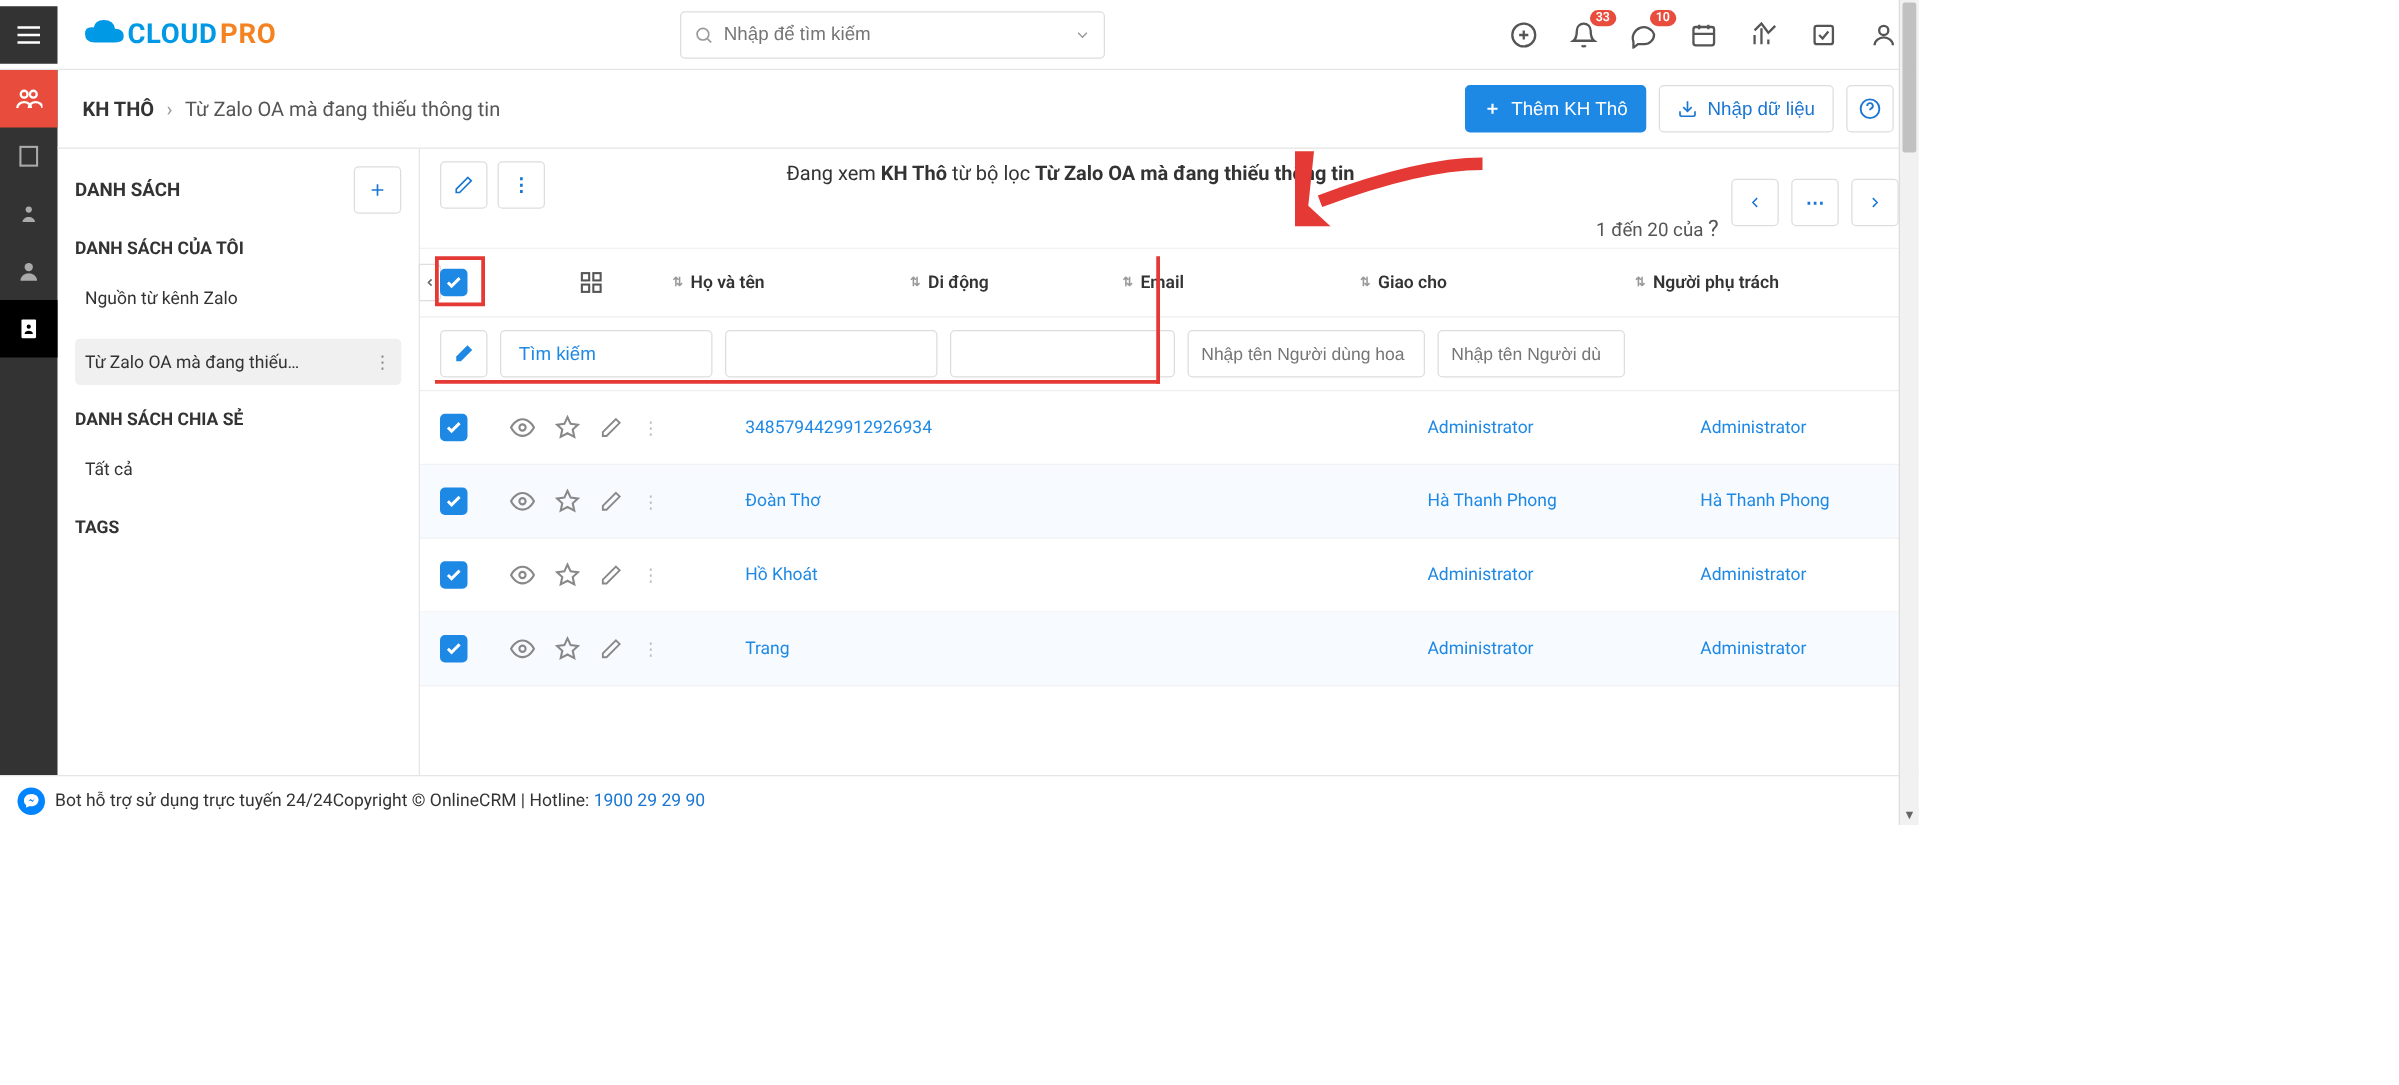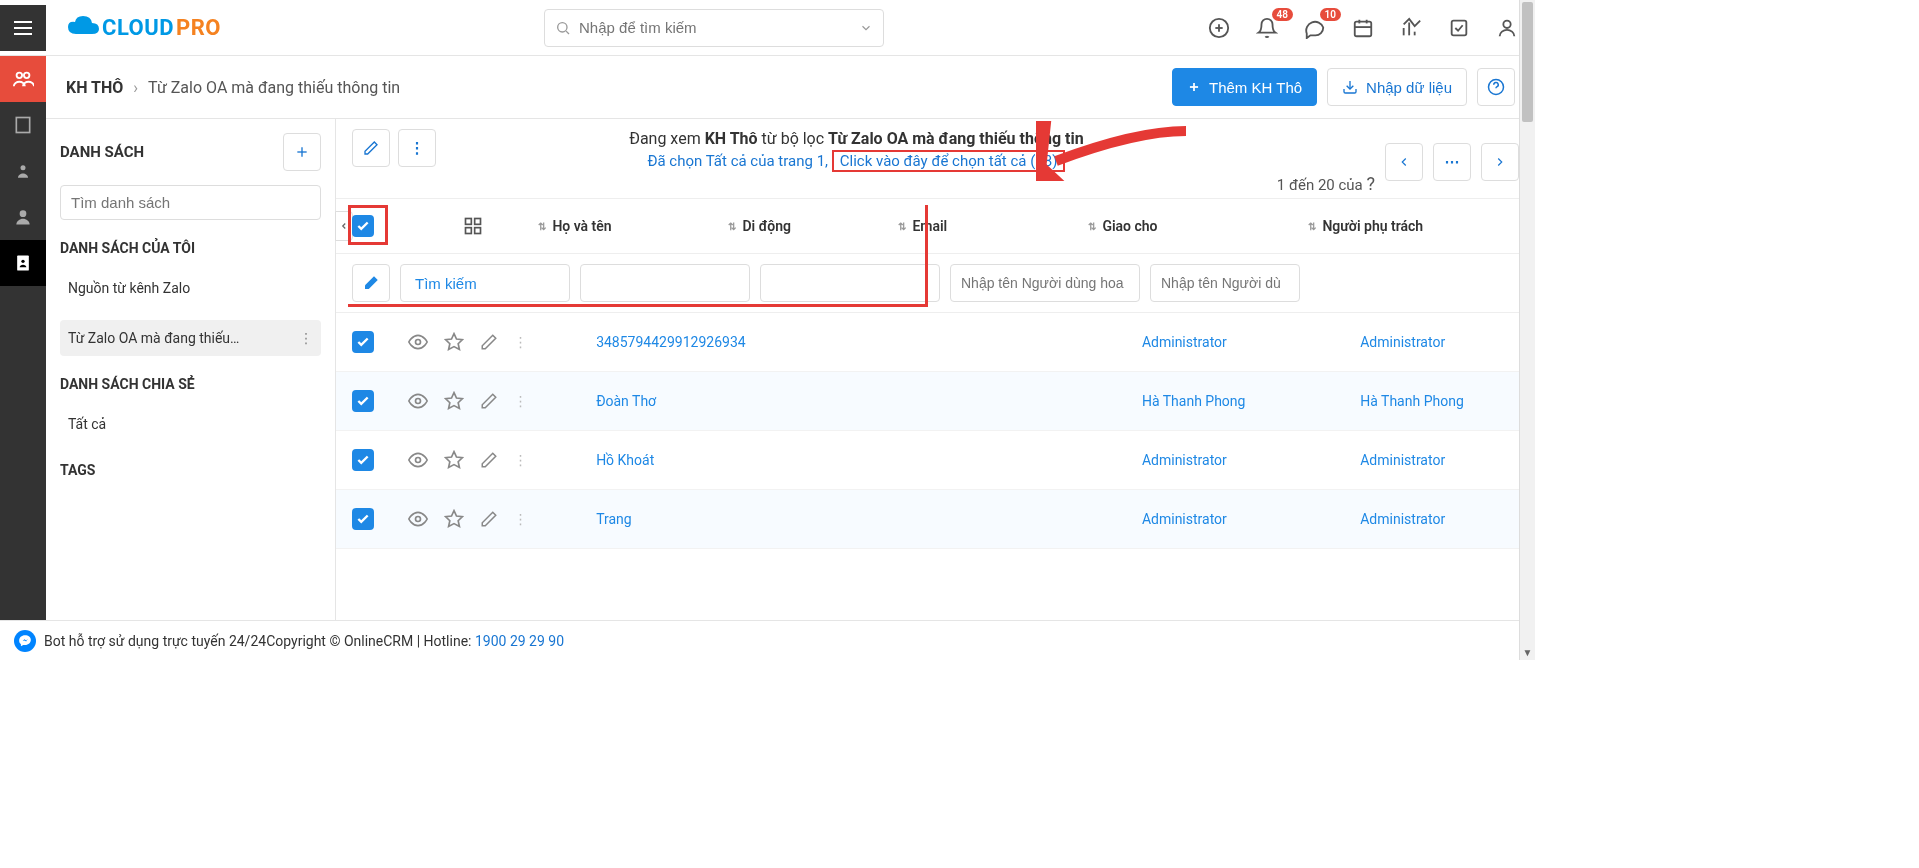--- a/index.html
+++ b/index.html
@@ -151,21 +151,21 @@
             <circle cx="12" cy="12" r="10"></circle>
             <line x1="12" y1="8" x2="12" y2="16"></line>
             <line x1="8" y1="12" x2="16" y2="12"></line>
           </svg>
         </div>
       <div class="top-icon">
           <svg width="22" height="22" viewBox="0 0 24 24" fill="none" stroke="currentColor" stroke-width="2">
             <path d="M18 8a6 6 0 0 0-12 0c0 7-3 9-3 9h18s-3-2-3-9"></path>
             <path d="M13.7 21a2 2 0 0 1-3.4 0"></path>
           </svg>
-          <span class="badge">48</span>
+          <span class="badge">33</span>
         </div>
       <div class="top-icon">
           <svg width="22" height="22" viewBox="0 0 24 24" fill="none" stroke="currentColor" stroke-width="2">
             <path d="M21 11.5a8.5 8.5 0 0 1-8.5 8.5H7l-4 3v-5A8.5 8.5 0 1 1 21 11.5z"></path>
           </svg>
           <span class="badge">10</span>
         </div>
       <div class="top-icon">
           <svg width="22" height="22" viewBox="0 0 24 24" fill="none" stroke="currentColor" stroke-width="2">
             <rect x="3" y="5" width="18" height="16" rx="2"></rect>
@@ -277,21 +277,20 @@
         <div class="sidebar">
           <div class="sb-head">
             <h3>DANH SÁCH</h3>
             <button class="btn icon-only">
                 <svg width="16" height="16" viewBox="0 0 24 24" fill="none" stroke="#1976d2" stroke-width="2">
                   <line x1="12" y1="5" x2="12" y2="19"></line>
                   <line x1="5" y1="12" x2="19" y2="12"></line>
                 </svg>
               </button>
           </div>
-          <div class="sb-search"><input placeholder="Tìm danh sách" style=""></div>
           <div class="sb-section">DANH SÁCH CỦA TÔI</div>
           <div class="sb-item">
               <span>Nguồn từ kênh Zalo</span>
             </div>
           <div class="sb-item sel">
               <span>Từ Zalo OA mà đang thiếu…</span>
               <span class="dots">⋮</span>
             </div>
           <div class="sb-section">DANH SÁCH CHIA SẺ</div>
           <div class="sb-item">
@@ -317,24 +316,20 @@
               <button class="btn icon-only">
                   <span style="color:#1976d2;font-weight:700">⋮</span>
                 </button>
             </div>
             <div class="head-center">
               <div class="viewing">
                 <span>Đang xem</span>
                 <span class="b">KH Thô</span>
                 <span>từ bộ lọc</span>
                 <span class="b">Từ Zalo OA mà đang thiếu thông tin</span>
-              </div>
-              <div class="selected-line">
-                <span>Đã chọn Tất cả của trang 1,</span>
-                <span class="highlight-box"><span class="clickall">Click vào đây để chọn tất cả (68)</span></span>
               </div>
             </div>
             <div class="head-right">
               <span class="pagetext"><span>1 đến 20 của</span> <span style="font-size:18px">?</span></span>
               <button class="btn icon-only">
                   <svg width="14" height="14" viewBox="0 0 24 24" fill="none" stroke="#1976d2" stroke-width="2">
                     <polyline points="15 18 9 12 15 6"></polyline>
                   </svg>
                 </button>
               <button class="btn icon-only">

